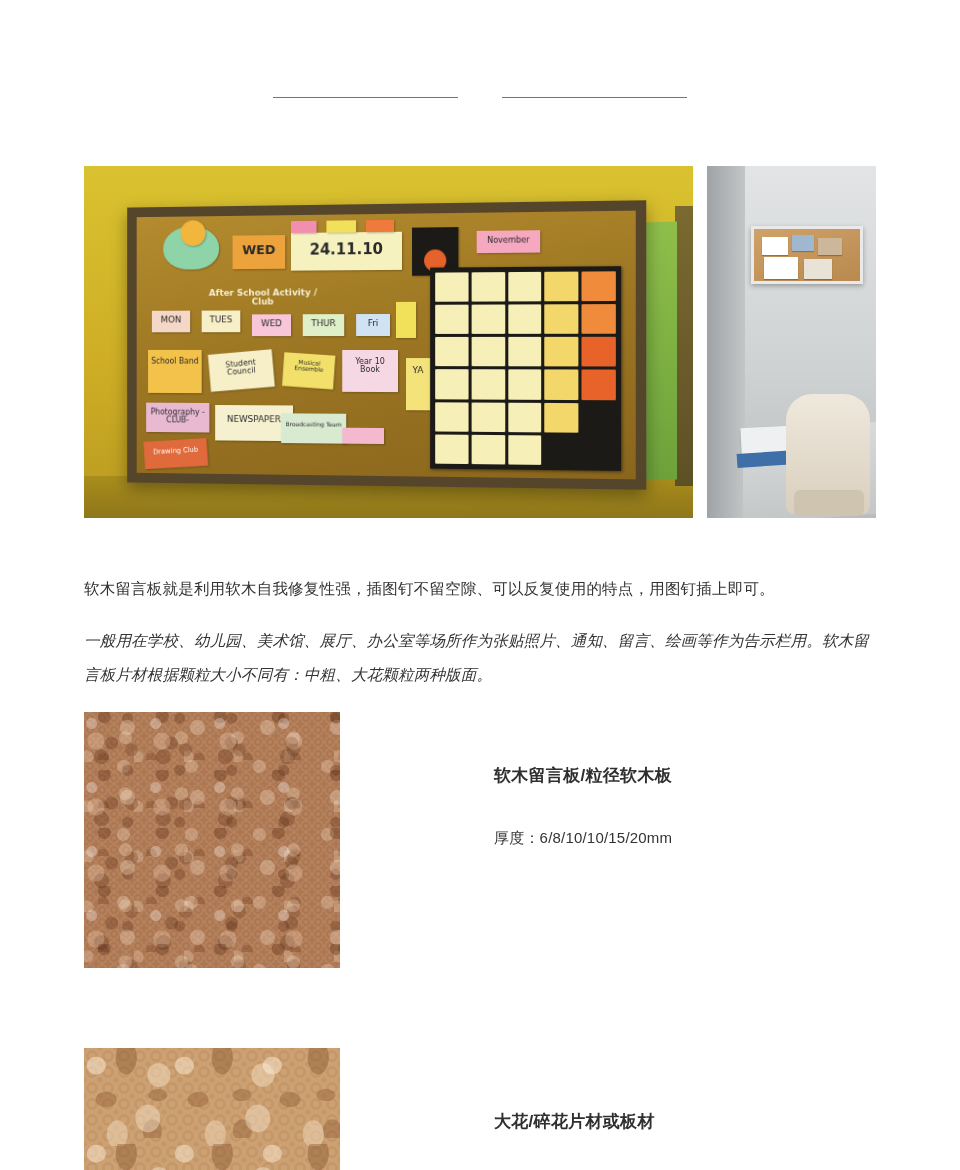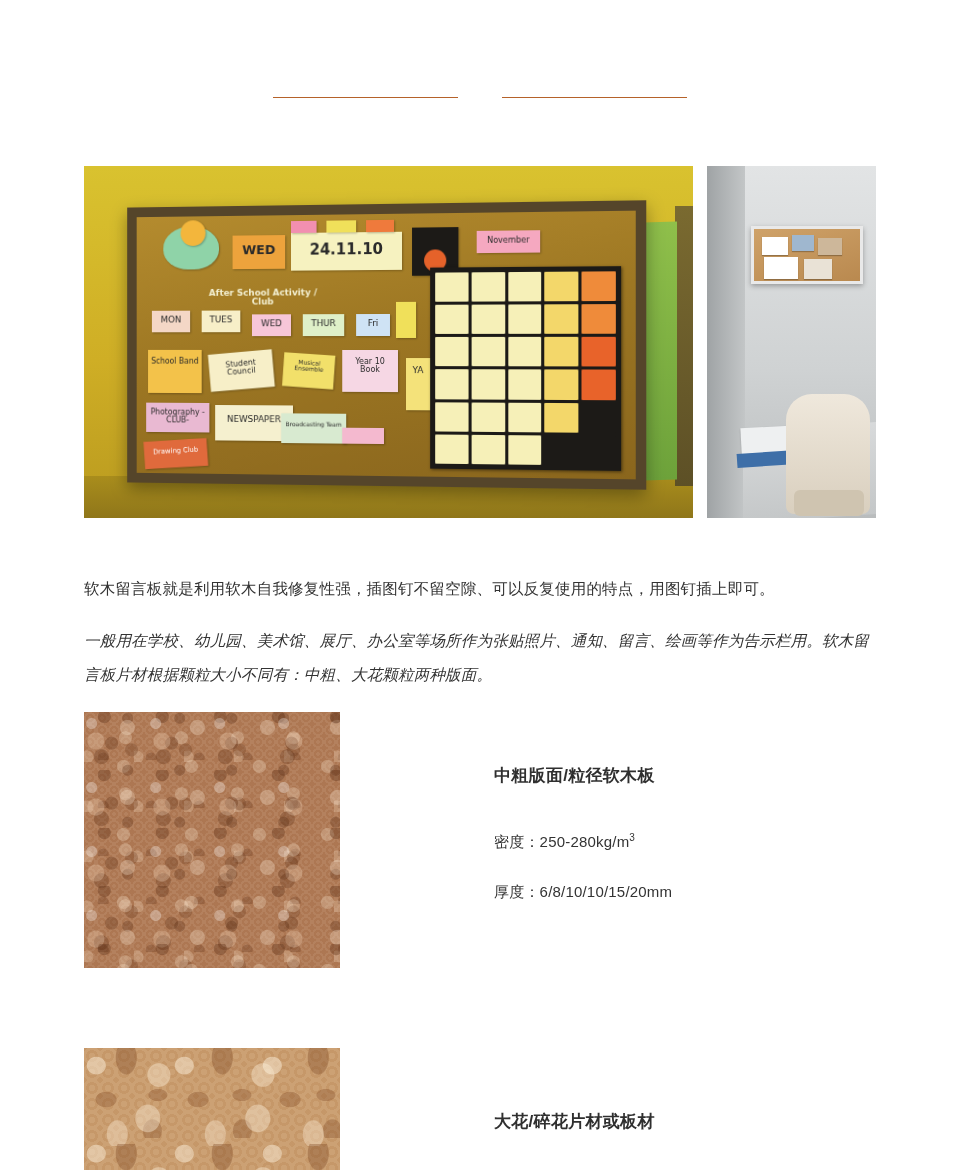--- a/index.html
+++ b/index.html
@@ -353,24 +353,21 @@
     </div>
 
   </div>
 
   <p class="para p1">软木留言板就是利用软木自我修复性强，插图钉不留空隙、可以反复使用的特点，用图钉插上即可。</p>
   <p class="para p2">一般用在学校、幼儿园、美术馆、展厅、办公室等场所作为张贴照片、通知、留言、绘画等作为告示栏用。软木留言板片材根据颗粒大小不同有：中粗、大花颗粒两种版面。</p>
 
   <div class="spec s1">
     <div class="swatch medium"></div>
     <div class="spec-text">
-      <h3 class="spec-title">中粗版面/粒径软木板</h3>
-      <div class="spec-line">
-        <span>密度：250-280kg/m</span><sup>3</sup>
-      </div>
+      <h3 class="spec-title">软木留言板/粒径软木板</h3>
       <div class="spec-line">
         <span>厚度：6/8/10/10/15/20mm</span>
       </div>
     </div>
   </div>
 
   <div class="spec s2">
     <div class="swatch big" style="height:122px;"></div>
     <div class="spec-text" style="padding-top:62px;">
       <h3 class="spec-title">大花/碎花片材或板材</h3>

